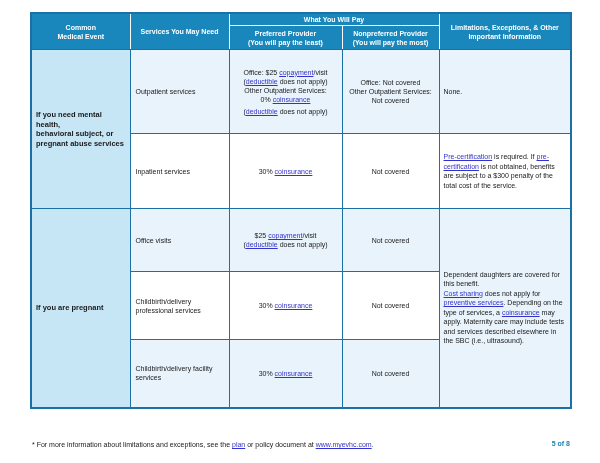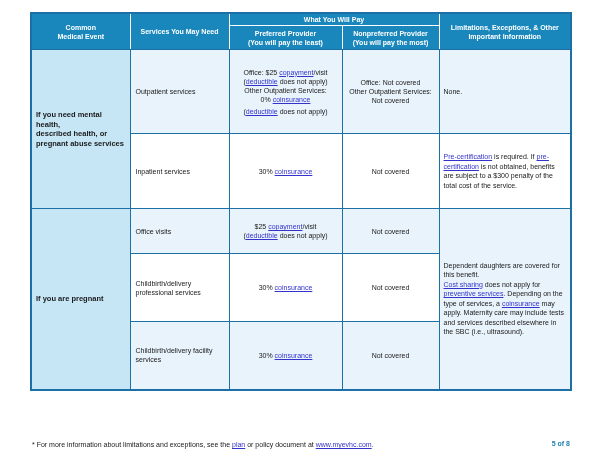--- a/index.html
+++ b/index.html
@@ -97,33 +97,33 @@
         <th colspan="2"><span>What You Will Pay</span></th>
         <th rowspan="2" class="th-bottom"><span>Limitations, Exceptions, &amp; Other</span><br><span>Important Information</span></th>
       </tr>
       <tr style="height:24px">
         <th class="th-bottom"><span>Preferred Provider</span><br><span>(You will pay the least)</span></th>
         <th class="th-bottom"><span>Nonpreferred Provider</span><br><span>(You will pay the most)</span></th>
       </tr>
     </thead>
     <tbody>
       <tr style="height:84px">
-        <td rowspan="2" class="event-cell"><span>If you need mental health,</span><br><span>described health, or</span><br><span>pregnant abuse services</span></td>
+        <td rowspan="2" class="event-cell"><span>If you need mental health,</span><br><span>behavioral subject, or</span><br><span>pregnant abuse services</span></td>
         <td class="service-cell bg-blue"><span>Outpatient services</span></td>
         <td class="pay-cell bg-blue"><span>Office: $25 </span><span class="link">copayment</span><span>/visit</span><br><span>(</span><span class="link">deductible</span><span> does not apply)</span><br><span>Other Outpatient Services:</span><br><span>0% </span><span class="link">coinsurance</span><br><span class="vgap"></span><span>(</span><span class="link">deductible</span><span> does not apply)</span></td>
         <td class="pay-cell bg-blue"><span>Office: Not covered</span><br><span>Other Outpatient Services:</span><br><span>Not covered</span></td>
         <td class="lim-cell bg-blue"><span>None.</span></td>
       </tr>
       <tr style="height:75px">
         <td class="service-cell bg-white"><span>Inpatient services</span></td>
         <td class="pay-cell bg-white"><span>30% </span><span class="link">coinsurance</span></td>
         <td class="pay-cell bg-white"><span>Not covered</span></td>
         <td class="lim-cell bg-white"><span class="link">Pre-certification</span><span> is required. If </span><span class="link">pre-certification</span><span> is not obtained, benefits are subject to a $300 penalty of the total cost of the service.</span></td>
       </tr>
-      <tr style="height:45px">
+      <tr style="height:63px">
         <td rowspan="3" class="event-cell"><span>If you are pregnant</span></td>
         <td class="service-cell bg-blue"><span>Office visits</span></td>
         <td class="pay-cell bg-blue"><span>$25 </span><span class="link">copayment</span><span>/visit</span><br><span>(</span><span class="link">deductible</span><span> does not apply)</span></td>
         <td class="pay-cell bg-blue"><span>Not covered</span></td>
         <td rowspan="3" class="lim-cell bg-blue"><span>Dependent daughters are covered for this benefit.</span><br><span class="link">Cost sharing</span><span> does not apply for </span><span class="link">preventive services</span><span>. Depending on the type of services, a </span><span class="link">coinsurance</span><span> may apply. Maternity care may include tests and services described elsewhere in the SBC (i.e., ultrasound).</span></td>
       </tr>
       <tr style="height:68px">
         <td class="service-cell bg-white"><span>Childbirth/delivery</span><br><span>professional services</span></td>
         <td class="pay-cell bg-white"><span>30% </span><span class="link">coinsurance</span></td>
         <td class="pay-cell bg-white"><span>Not covered</span></td>

